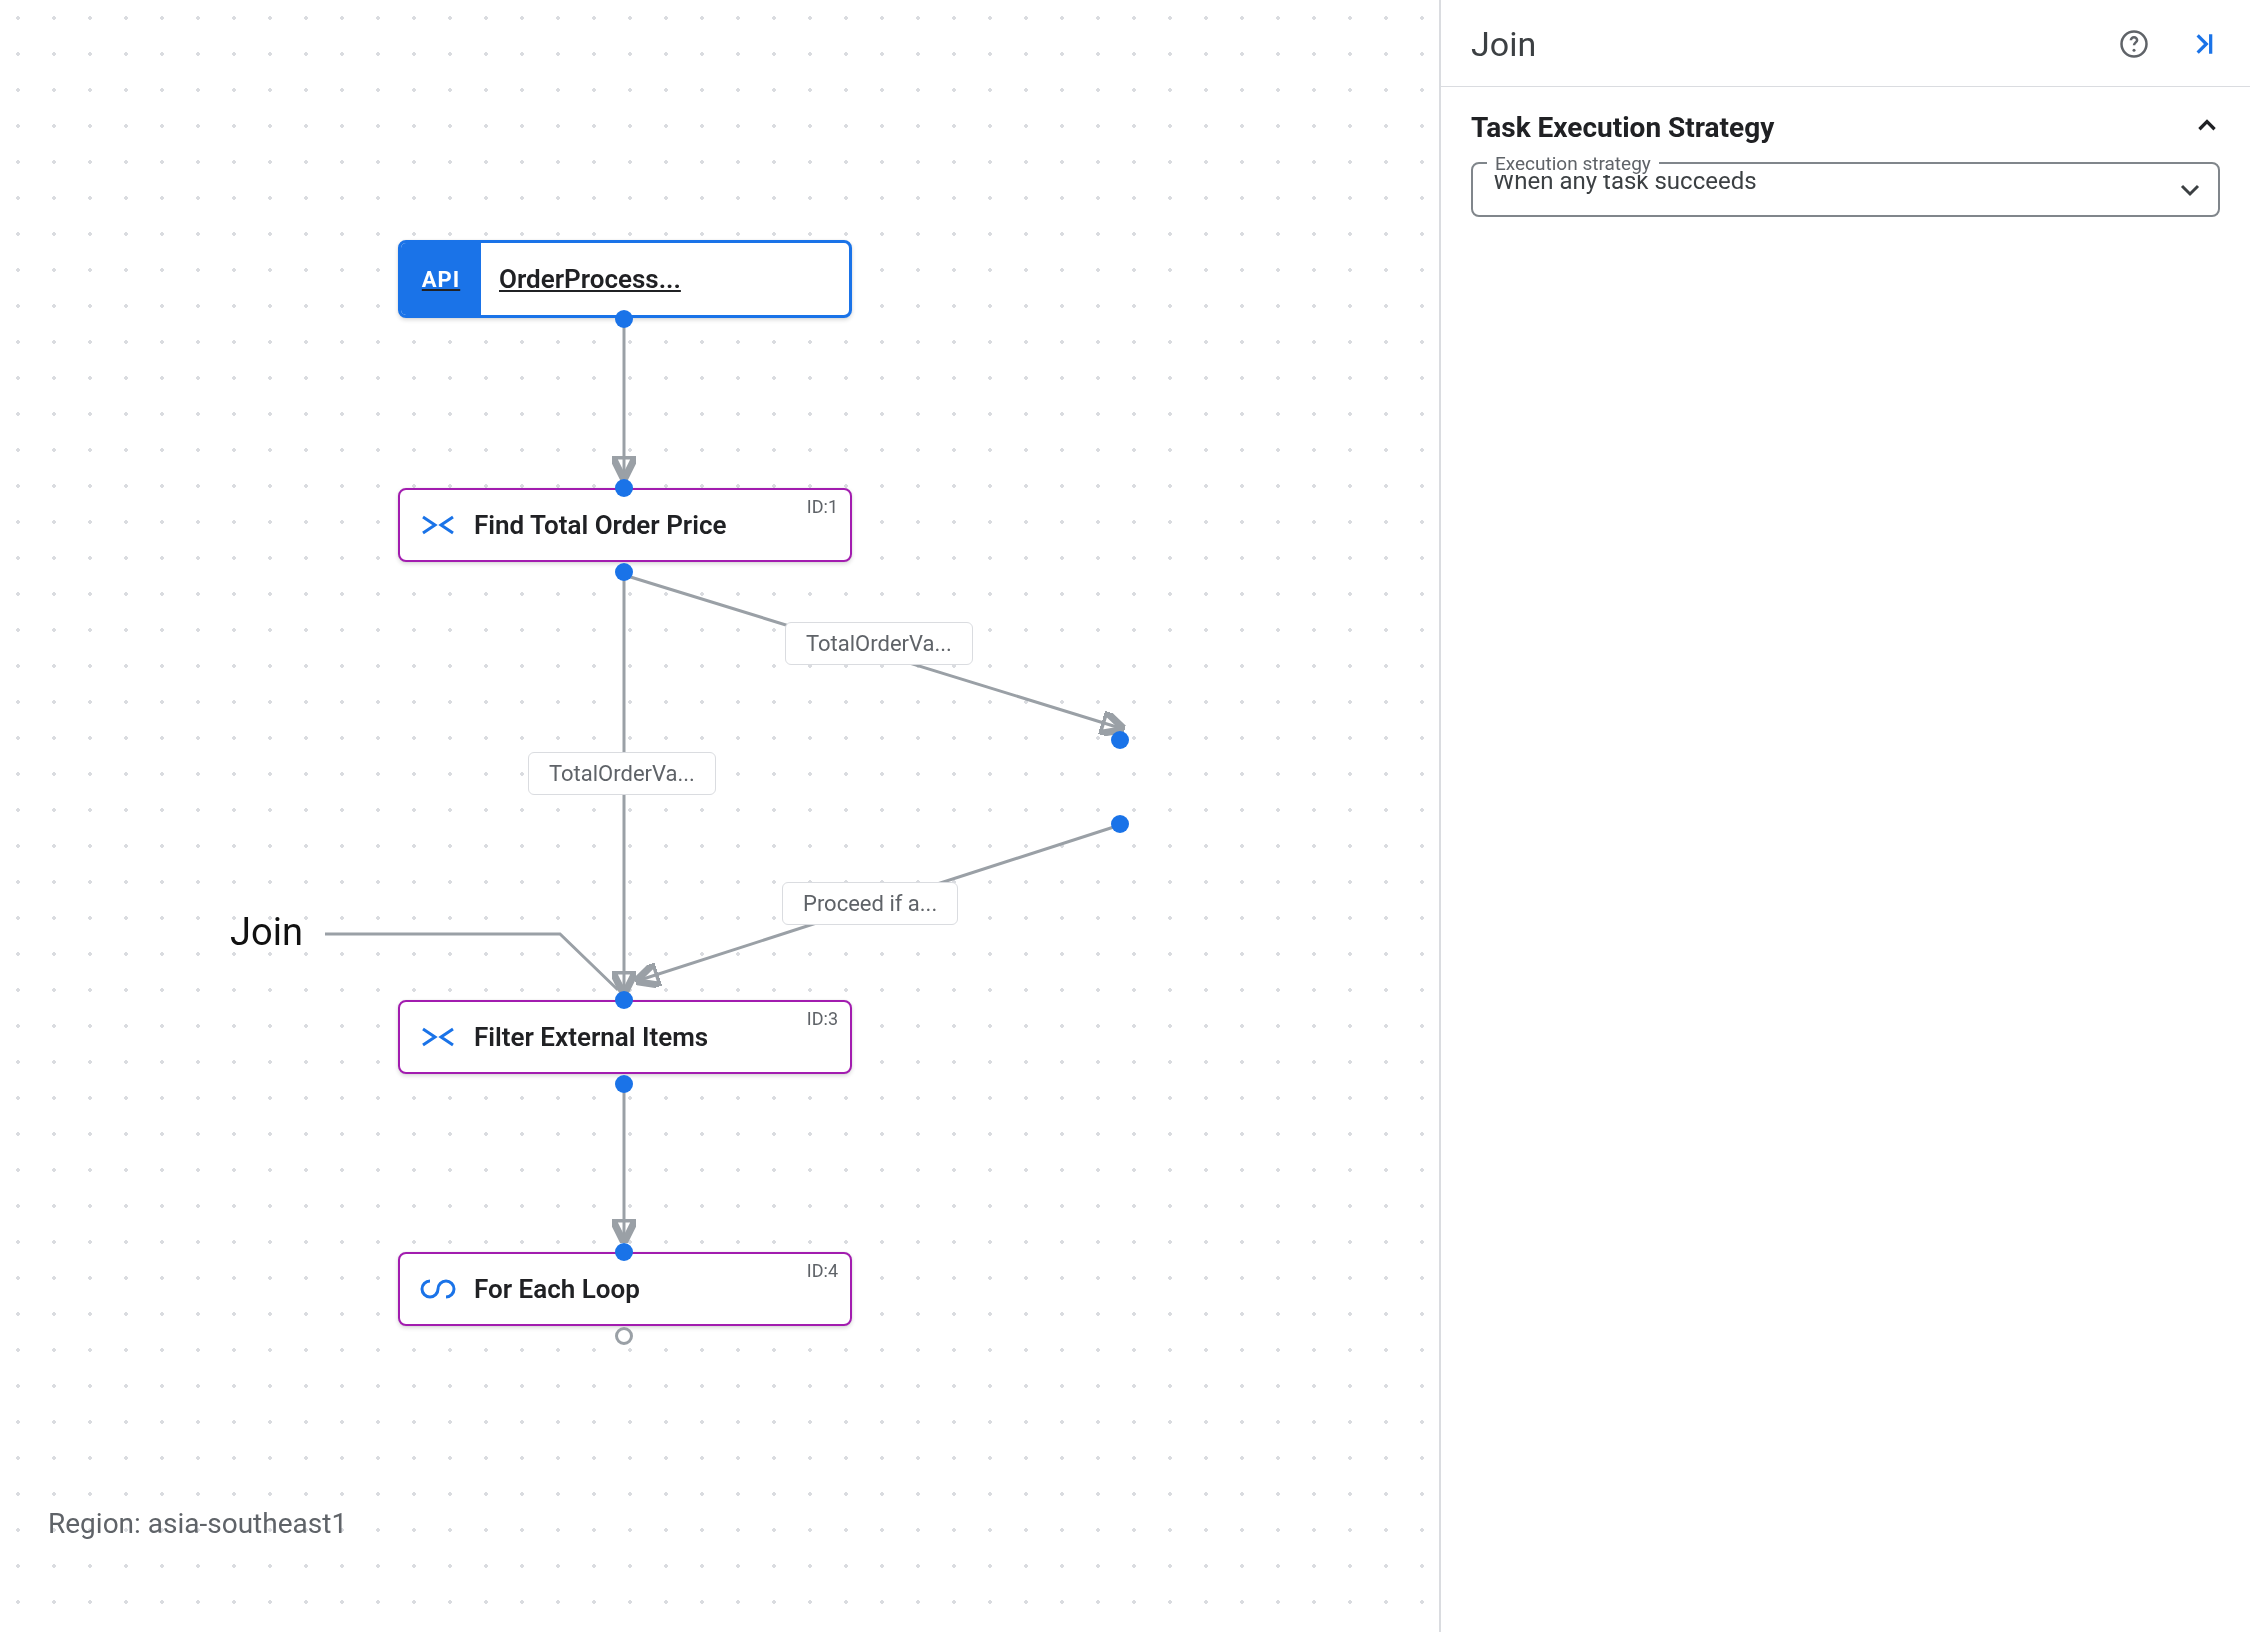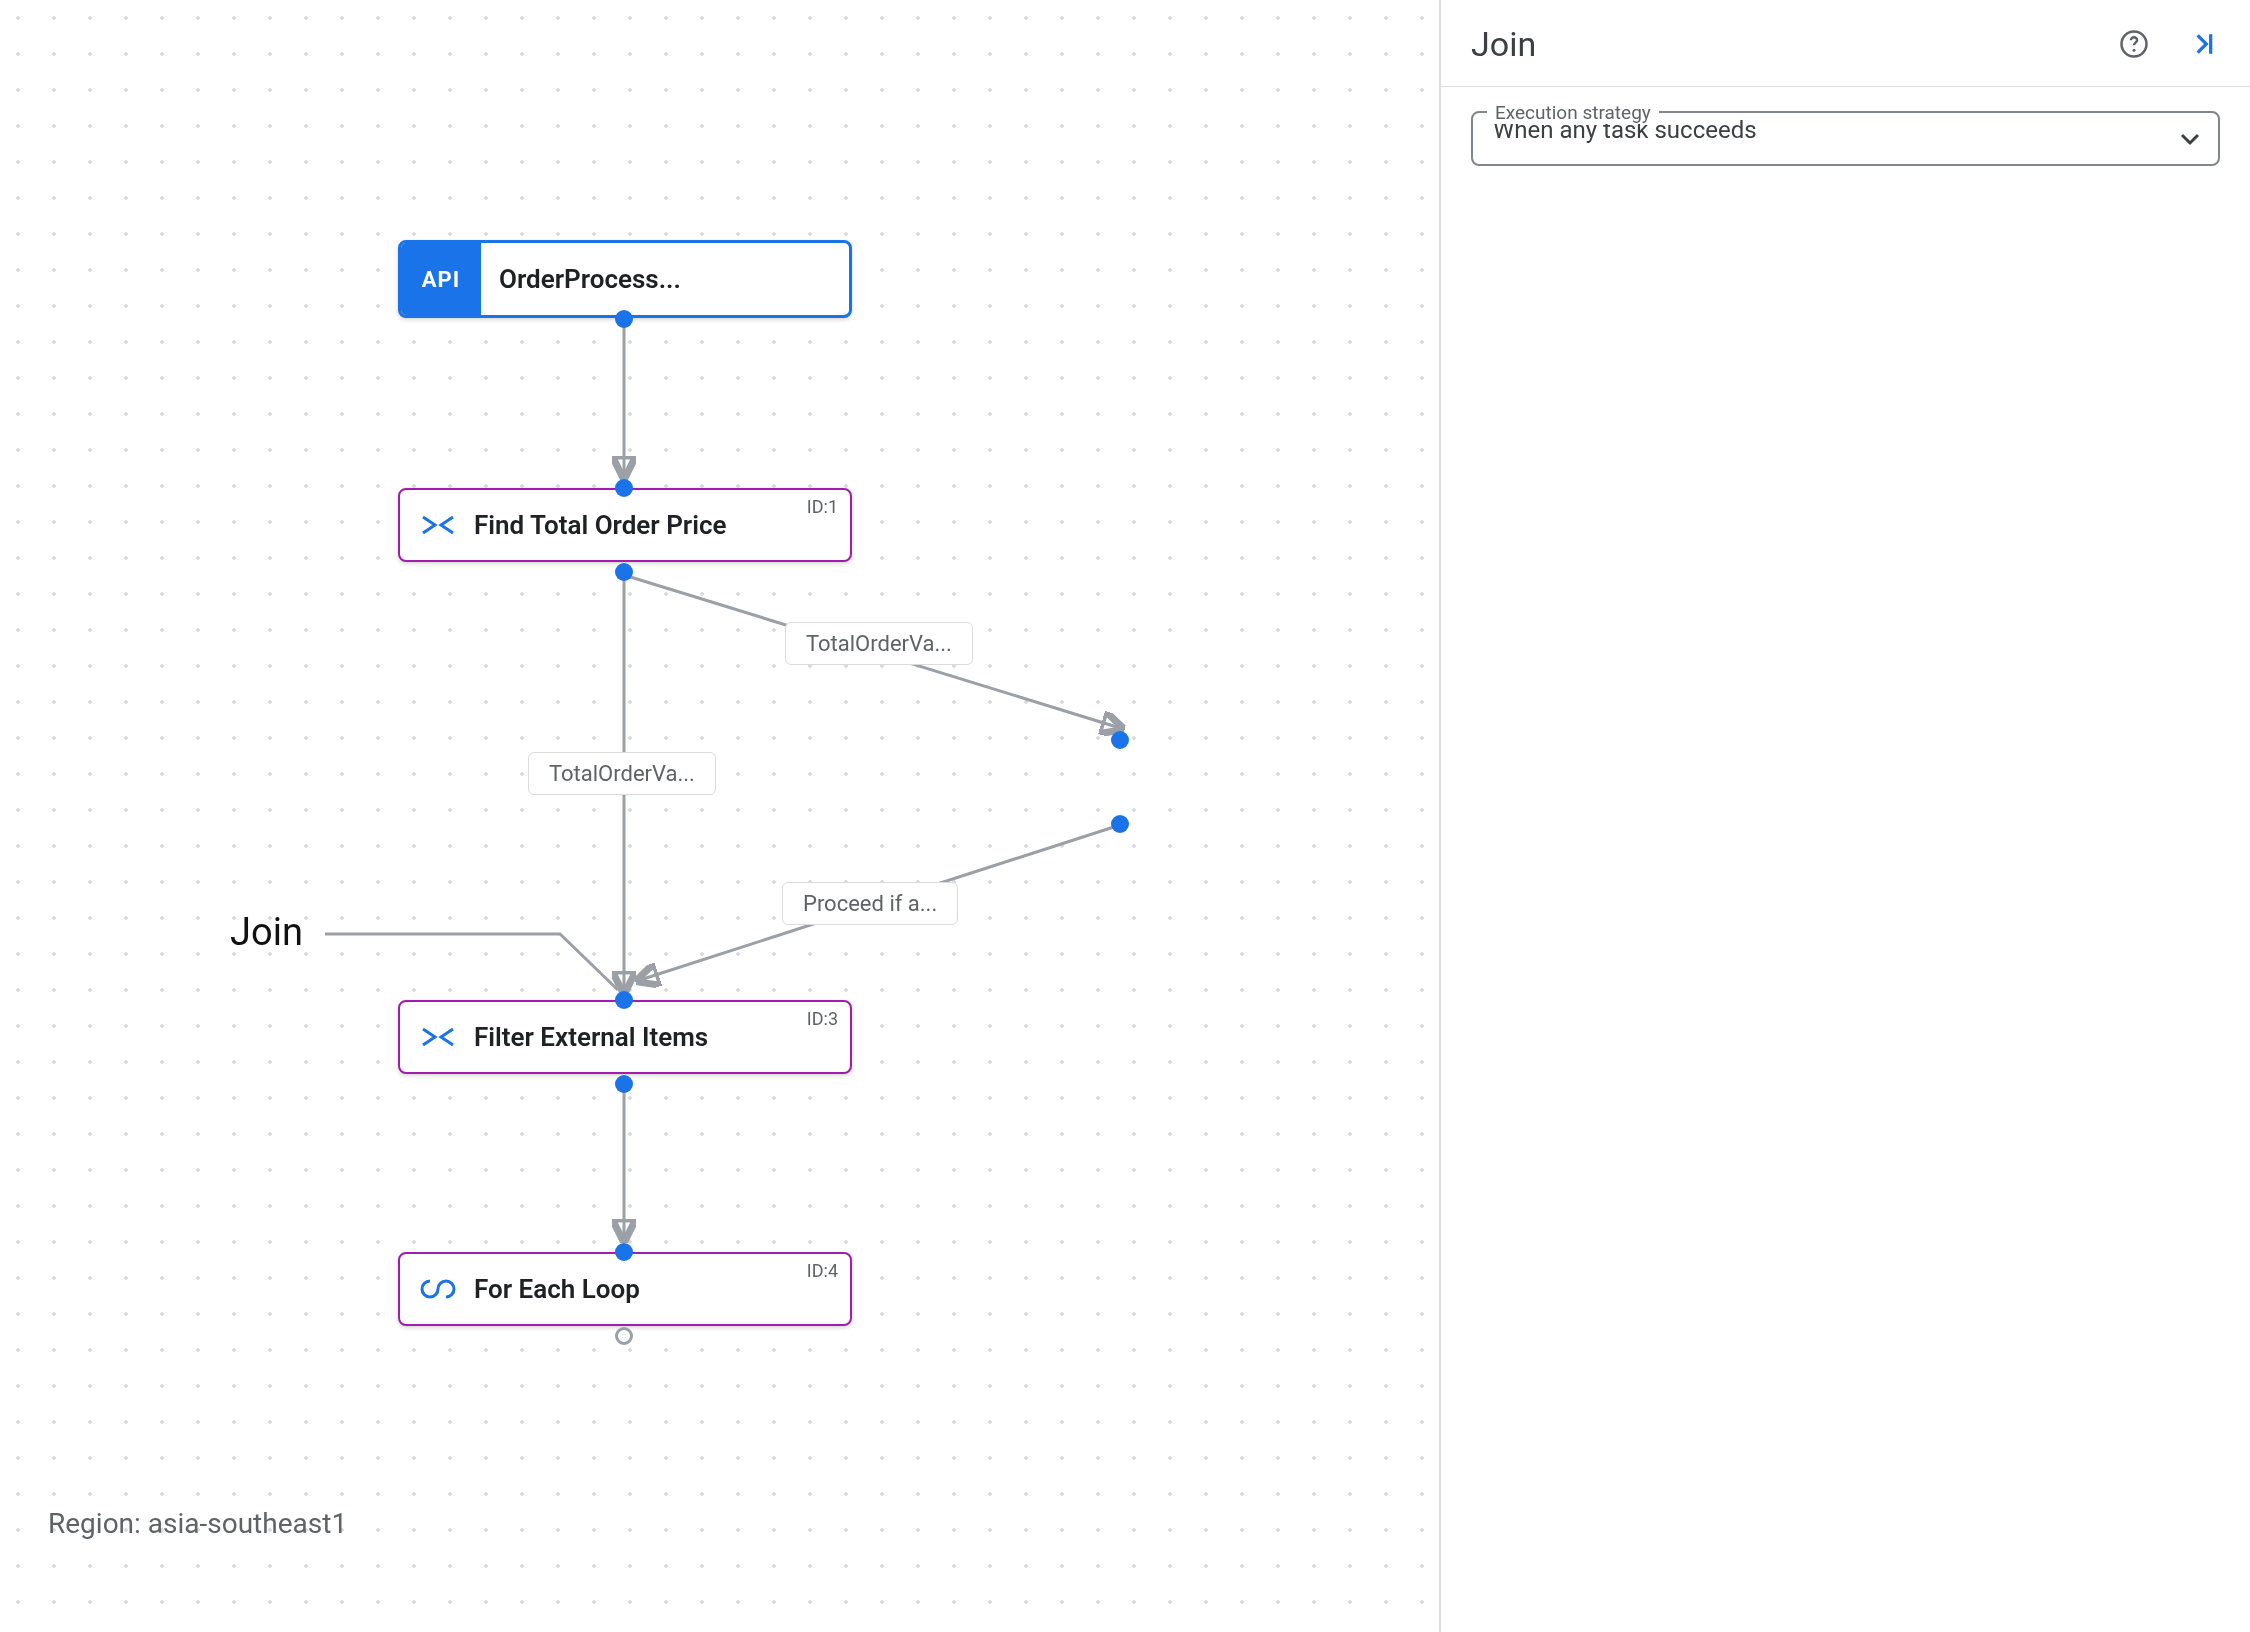--- a/index.html
+++ b/index.html
@@ -112,21 +112,21 @@
 
       <path d="M 624 575 L 1120 728" marker-end="url(#arrow)"></path>
 
       <path d="M 1120 825 L 640 980" marker-end="url(#arrow)"></path>
 
       <line x1="624" y1="1084" x2="624" y2="1238" marker-end="url(#arrow)"></line>
 
       <path d="M 325 934 L 560 934 L 618 990" stroke="#ea4335" stroke-width="3" fill="none"></path>
     </svg>
 
-    <div class="node trigger" style="left:398px; top:240px; width:454px;">
+    <div class="node trigger" style="left:398px; top:240px; width:454px;text-decoration:underline;">
       <div class="api-chip">API</div>
       <div class="label">OrderProcess...</div>
     </div>
     <div class="port" style="left:624px; top:319px;"></div>
 
     <div class="node" style="left:398px; top:488px; width:454px;">
       <span class="idtag">ID:1</span>
       <span class="icon">
         <svg width="34" height="24" viewBox="0 0 34 24">
             <path d="M2 4 L14 12 L2 20" fill="none" stroke="#1a73e8" stroke-width="3"></path>
@@ -191,20 +191,28 @@
         <div class="icon-btn blue">
           <svg width="26" height="30" viewBox="0 0 24 24">
               <path d="M8 4l8 8-8 8" fill="none" stroke="currentColor" stroke-width="3"></path>
               <line x1="20" y1="3" x2="20" y2="21" stroke="currentColor" stroke-width="3"></line>
             </svg>
         </div>
       </div>
     </div>
 
     <div class="section">
+      <div class="section-header">
+        <div class="section-title">Task Execution Strategy</div>
+        <div class="chevron">
+          <svg width="26" height="26" viewBox="0 0 24 24">
+              <path d="M5 15l7-7 7 7" fill="none" stroke="currentColor" stroke-width="3"></path>
+            </svg>
+        </div>
+      </div>
       <div class="select-field">
         <span class="float-label">Execution strategy</span>
         <span>When any task succeeds</span>
         <span class="drop-caret">
           <svg width="20" height="14" viewBox="0 0 20 14">
               <path d="M2 2l8 8 8-8" fill="none" stroke="#3c4043" stroke-width="3"></path>
             </svg>
         </span>
       </div>
     </div>

